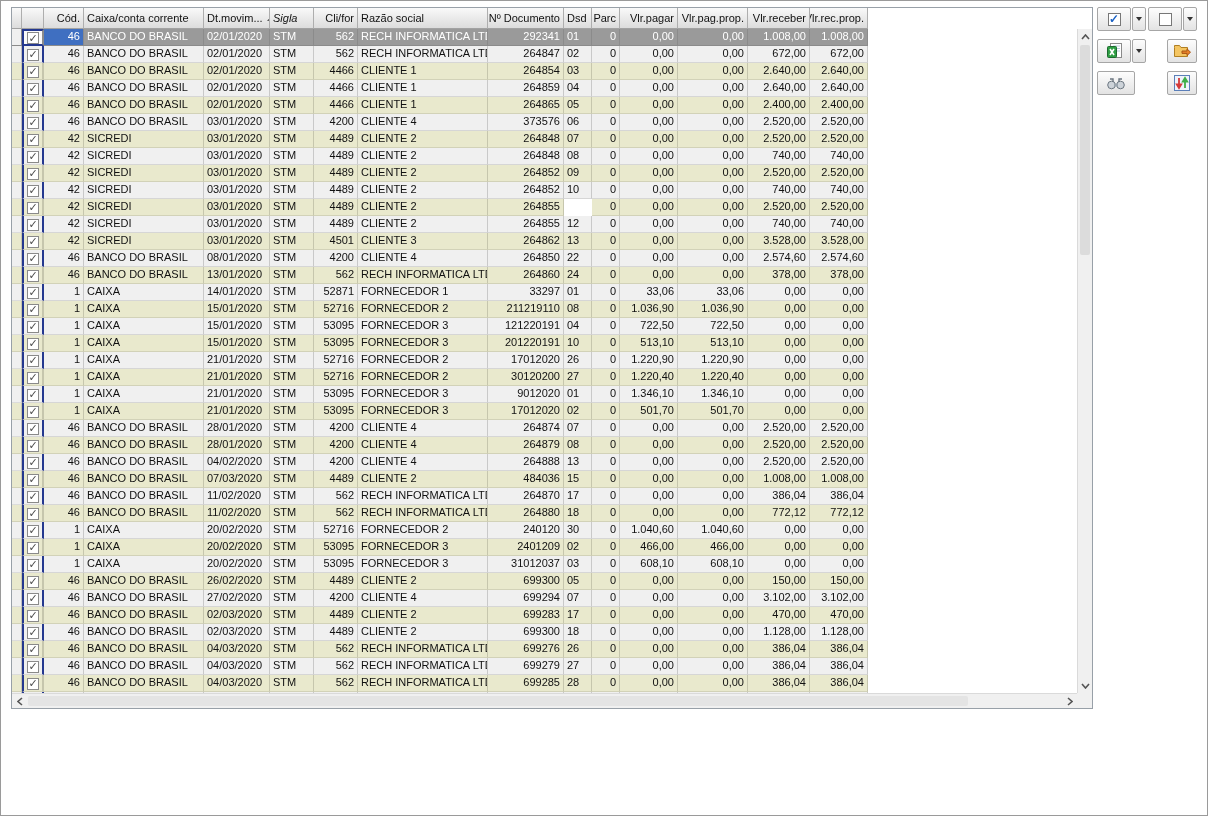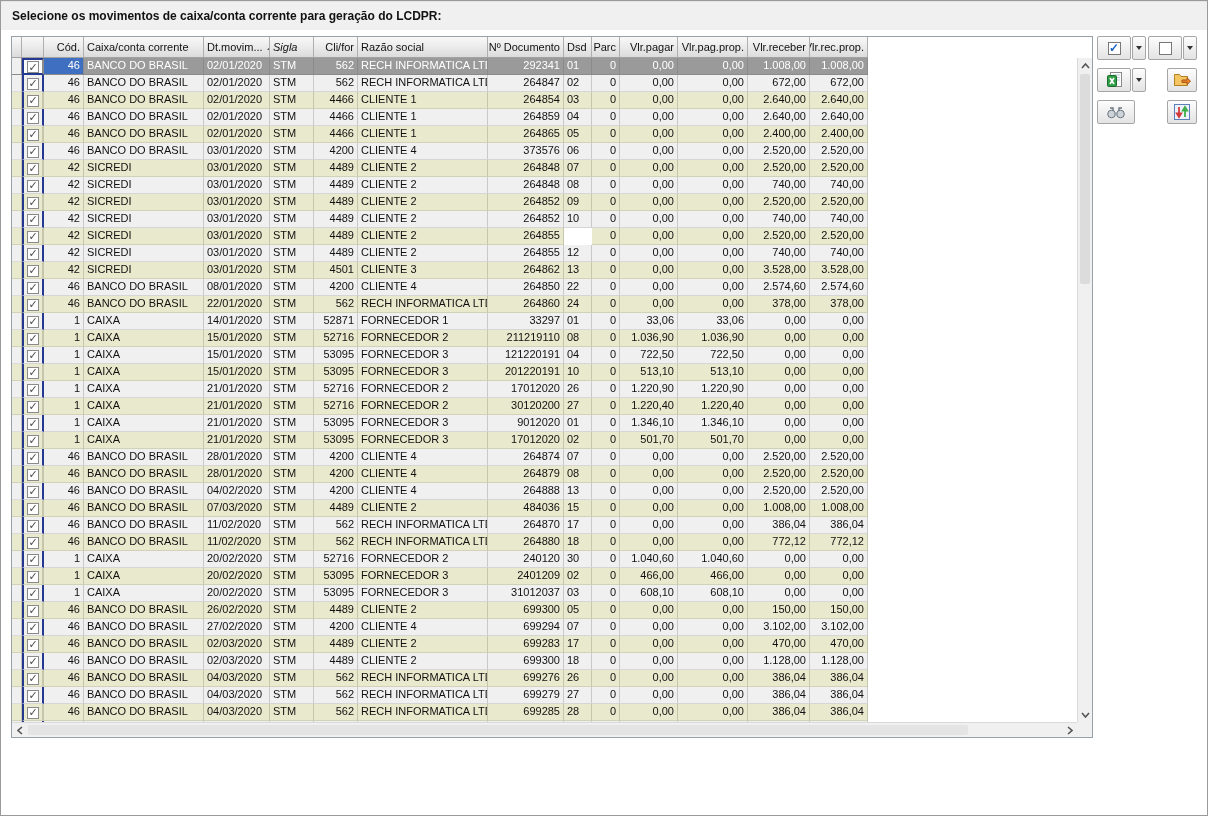--- a/index.html
+++ b/index.html
@@ -78,21 +78,20 @@
 
   
   .statusbar { position:absolute; left:0; right:0; bottom:8px; height:40px; background:#ffffe1; border-top:1px solid #c8c8c8; border-bottom:1px solid #e0e0c8; font-size:11.5px; color:#1a1a1a; padding:4px 6px 0; white-space:nowrap; }
 </style>
 </head>
 <body>
 
 <div class="window">
 
 
-  <div class="subtitle-bar">Selecione os movimentos de caixa/conta corrente para geração do LCDPR:</div>
 
   <div class="content">
 
     <div class="grid">
       <div class="grid-header" id="grid-header">
           <span class="hcell ind" style="width: 10px;"></span>
           <span class="hcell chk" style="width: 22px;"></span>
           <span class="hcell right" style="width: 40px;">
             <span>Cód.</span>
           </span>
@@ -401,21 +400,21 @@
     <span class="cell right" style="width: 62px;">2.574,60</span>
     <span class="cell right" style="width: 58px;">2.574,60</span>
   </div>
           <div class="trow beige">
     <span class="cell ind-cell" style="width: 10px;"></span>
     <span class="cell chk-cell" style="width: 22px;">
               <span class="checkbox">✓</span>
             </span>
     <span class="cell right" style="width: 40px;">46</span>
     <span class="cell" style="width: 120px;">BANCO DO BRASIL</span>
-    <span class="cell" style="width: 66px;">22/01/2020</span>
+    <span class="cell" style="width: 66px;">13/01/2020</span>
     <span class="cell" style="width: 44px;">STM</span>
     <span class="cell right" style="width: 44px;">562</span>
     <span class="cell" style="width: 130px;">RECH INFORMATICA LTDA</span>
     <span class="cell right" style="width: 76px;">264860</span>
     <span class="cell" style="width: 28px;">24</span>
     <span class="cell right" style="width: 28px;">0</span>
     <span class="cell right" style="width: 58px;">0,00</span>
     <span class="cell right" style="width: 70px;">0,00</span>
     <span class="cell right" style="width: 62px;">378,00</span>
     <span class="cell right" style="width: 58px;">378,00</span>

